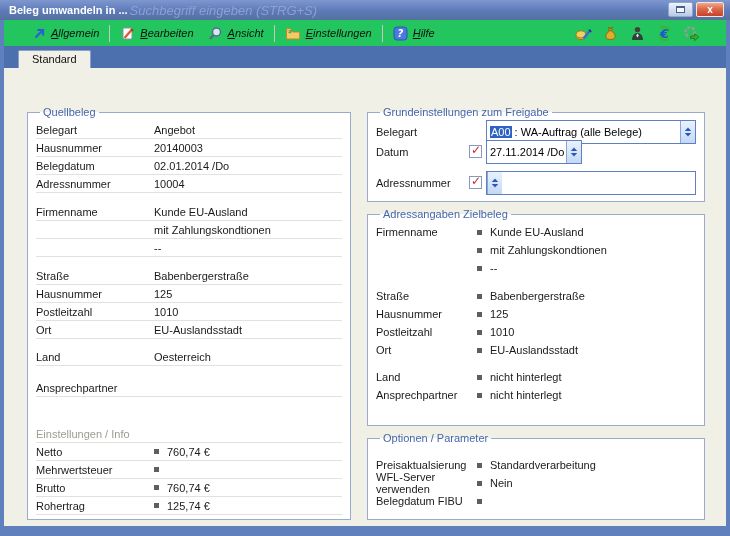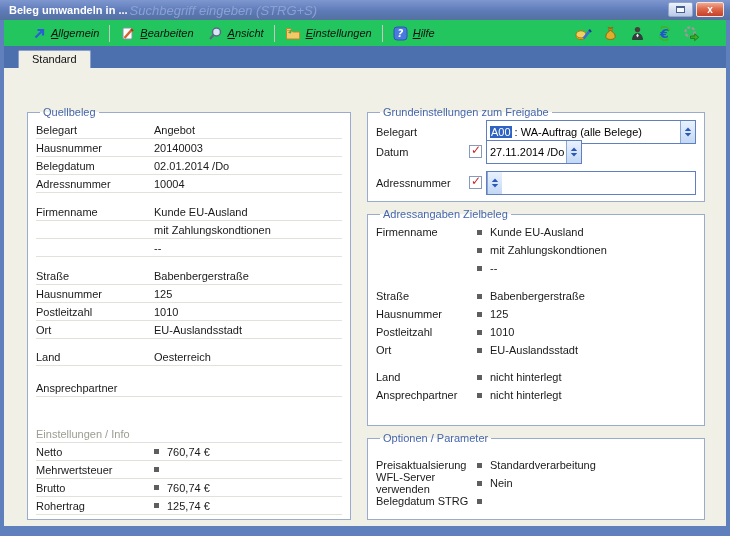--- a/index.html
+++ b/index.html
@@ -463,21 +463,21 @@
               </span>
             </div>
           <div class="rrow">
               <span class="rlbl">WFL-Server verwenden</span>
               <span class="rval">
                 <span class="bullet"></span>
                 <span>Nein</span>
               </span>
             </div>
           <div class="rrow">
-              <span class="rlbl">Belegdatum STRG</span>
+              <span class="rlbl">Belegdatum FIBU</span>
               <span class="rval">
                 <span class="bullet"></span>
                 <span></span>
               </span>
             </div>
         </fieldset>
 
       </div>
     </div>
   </div>

